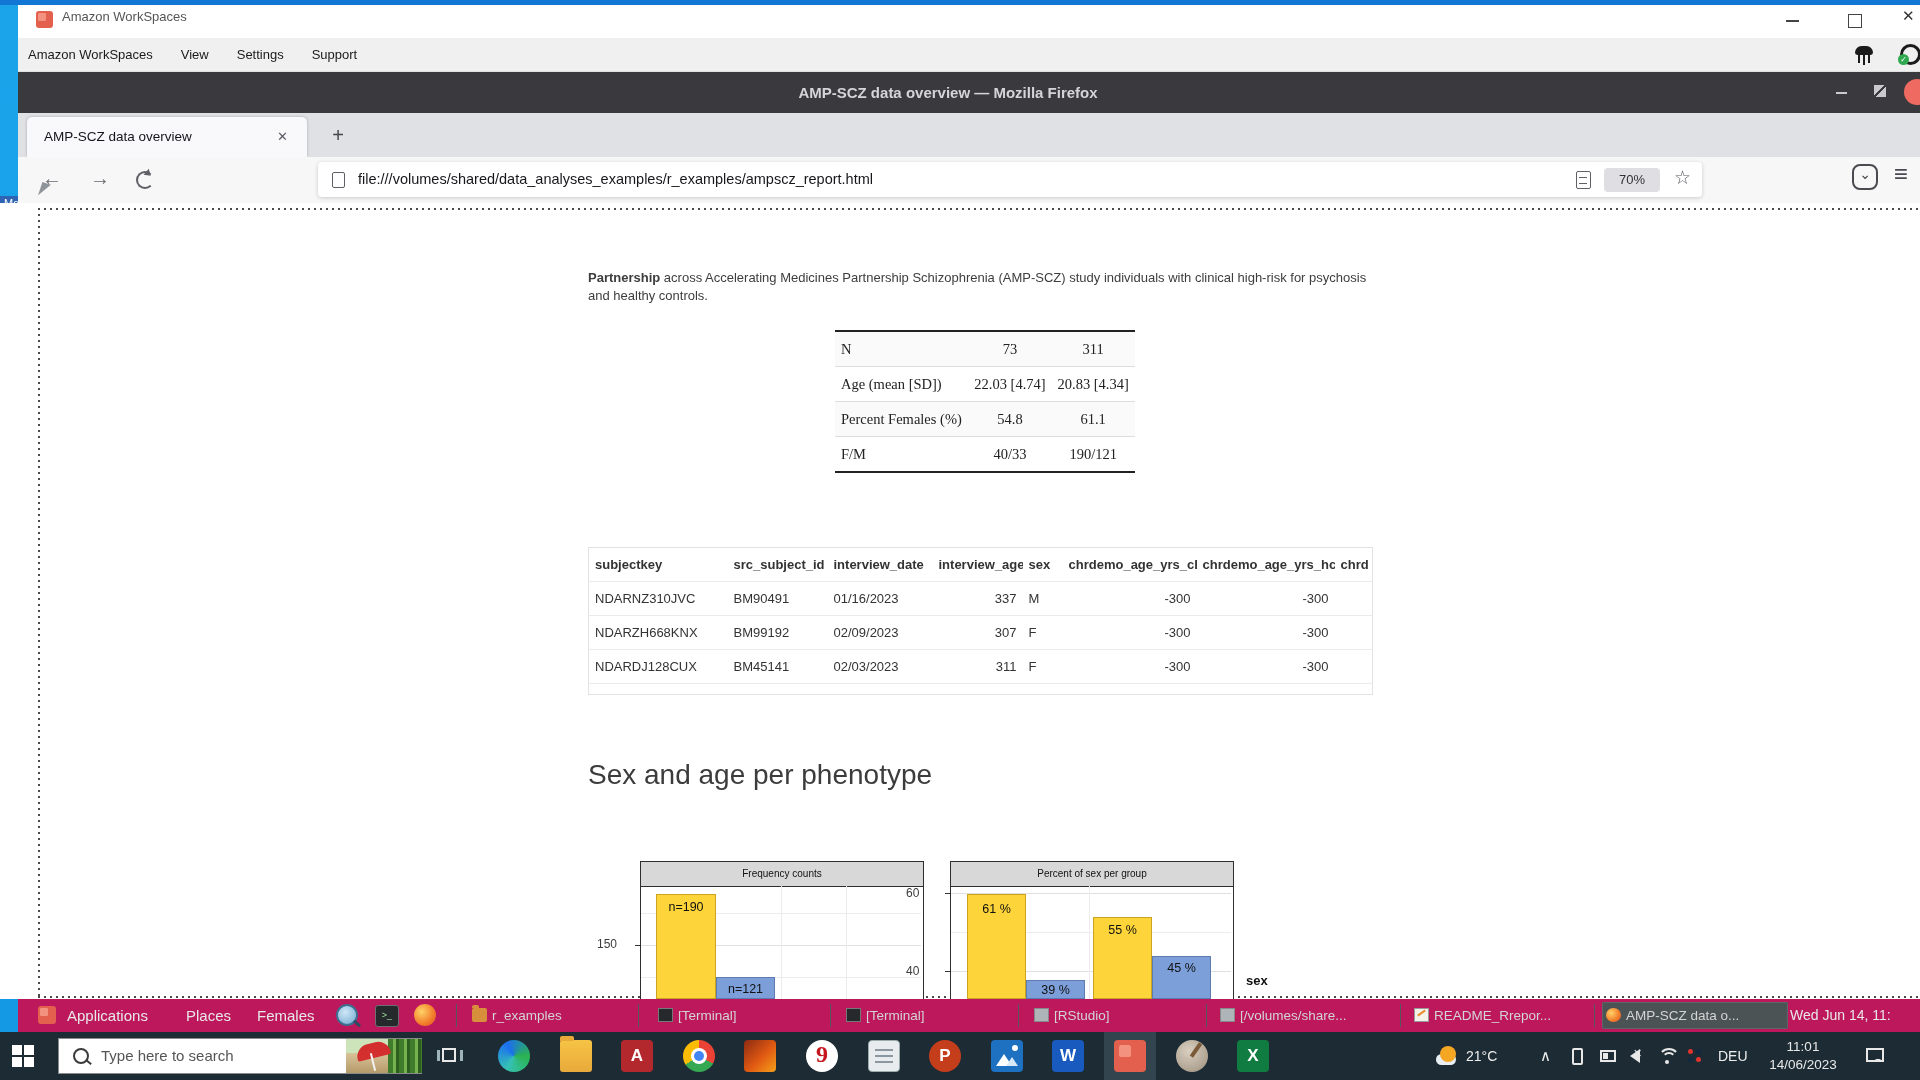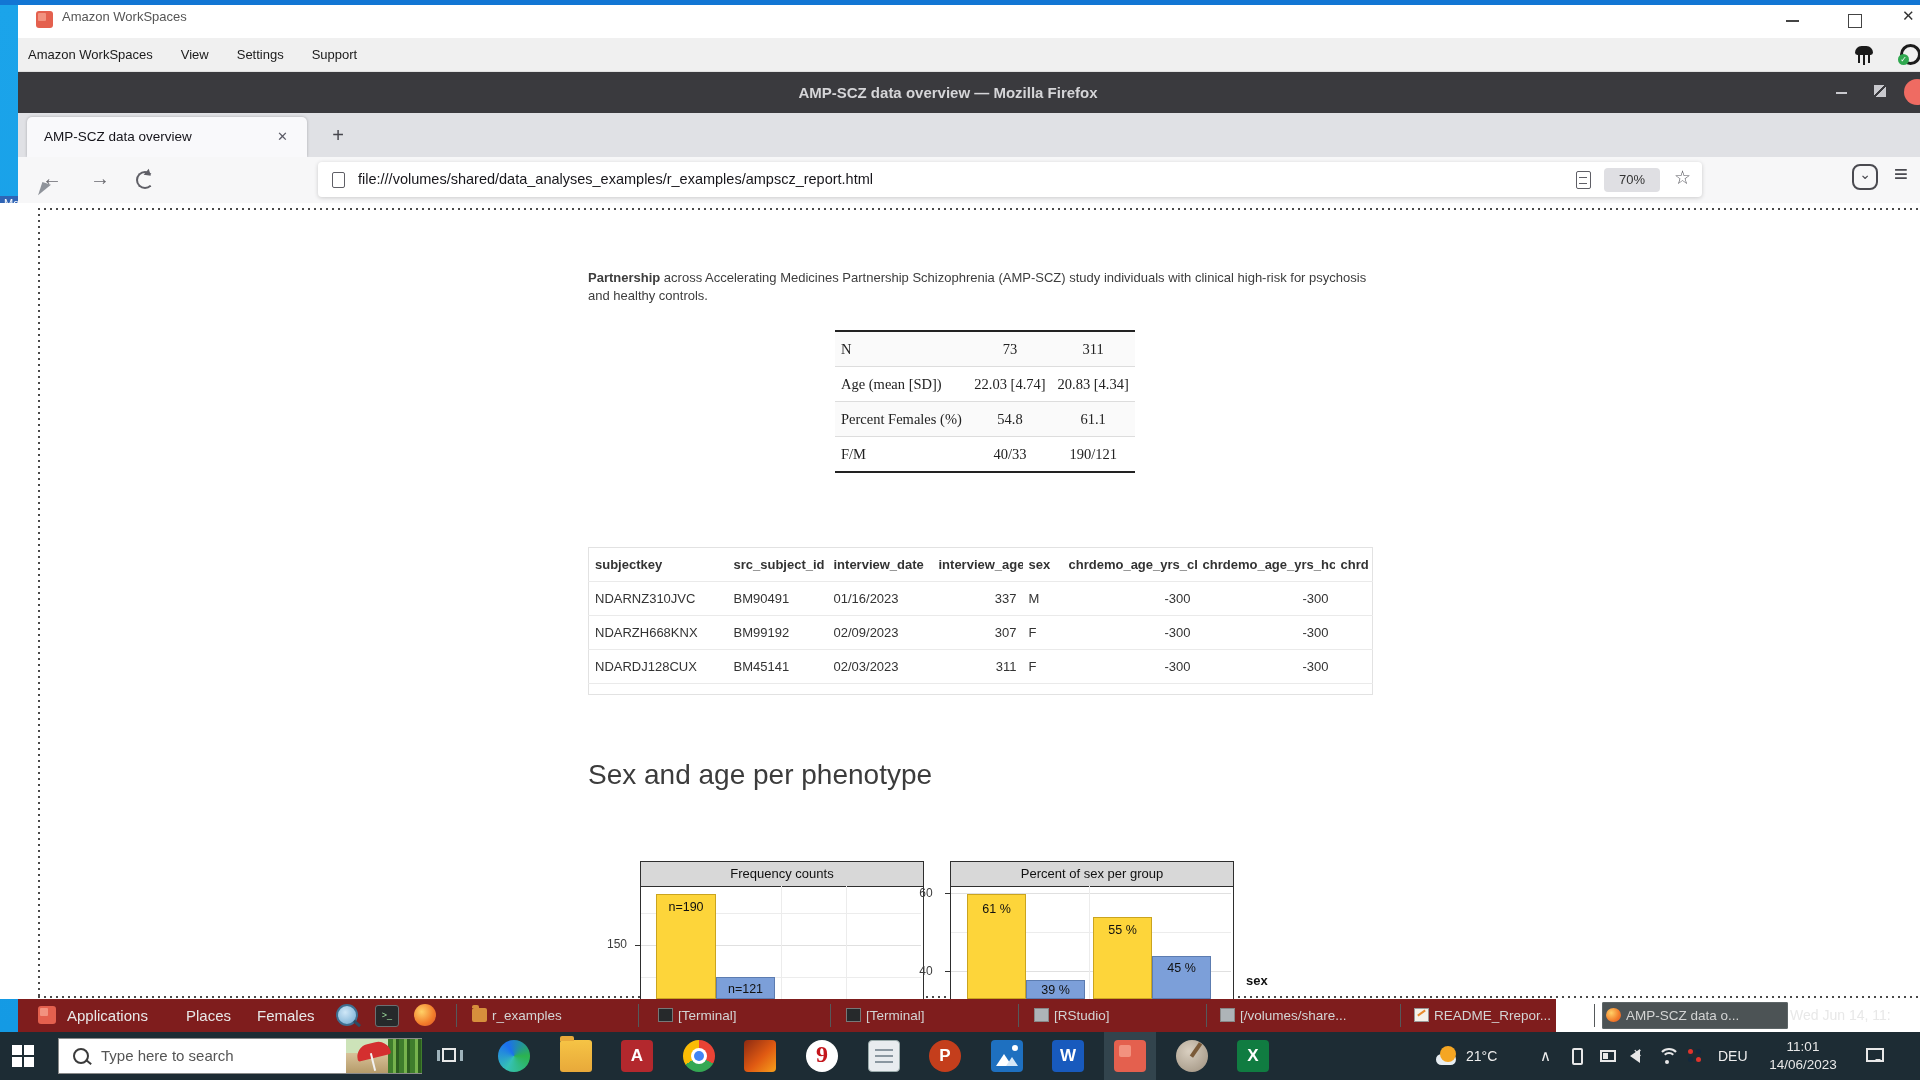--- a/index.html
+++ b/index.html
@@ -80,32 +80,32 @@
               border:1px solid #e2e2e2;background:#fff}
   #data-table th{font-weight:700;text-align:left;height:33px;padding:0 6px;white-space:nowrap;overflow:hidden}
   #data-table td{height:33px;border-top:1px solid #eaeaea;padding:0 6px;white-space:nowrap;overflow:hidden}
   #data-table .r{text-align:right}
   #data-table tr.stub td{height:10px}
   
   #sec-heading{left:588px;top:556px;font-size:28px;font-weight:400;color:#3c3c3c}
   
   .panel{border:1px solid #2e2e2e;border-bottom:none;background:#fff}
   .panel-hdr{position:absolute;left:0;top:0;right:0;height:24px;background:#d8d8d8;border-bottom:1px solid #2e2e2e;
-             text-align:center;line-height:24px;font-size:13px;color:#111}
+             text-align:center;line-height:24px;font-size:10px;color:#111}
   #panel-left{left:640px;top:658px;width:282px;height:138px}
   #panel-right{left:950px;top:658px;width:282px;height:138px}
   .grid-h{position:absolute;height:1px;background:#ececec}
   .grid-v{position:absolute;width:1px;background:#ececec}
   .bar{position:absolute}
   .bar-label{position:absolute;font-size:12.5px;color:#111;text-align:center;z-index:3}
-  .ytick{position:absolute;width:40px;text-align:center;font-size:12px;color:#3c3c3c}
+  .ytick{position:absolute;width:40px;text-align:left;font-size:12px;color:#3c3c3c}
   .tickmark{position:absolute;width:5px;height:1px;background:#333}
   #legend-sex{left:1246px;top:770px;font-size:13px;font-weight:700;color:#111}
   
-  #linuxbar{left:18px;top:999px;width:1538px;height:33px;background:#7f1d1d;color:#e8e8e8;font-size:15px}
+  #linuxbar{left:18px;top:999px;width:1902px;height:33px;background:#be185d;color:#e8e8e8;font-size:15px}
   #lx-logo{left:20px;top:7px;width:18px;height:18px;background:#e4604e;border-radius:3px}
   #lx-logo:before{content:"";position:absolute;left:2px;top:2px;width:8px;height:8px;background:#f2927f;border-radius:1px}
   .lx-menu{top:0;height:33px;line-height:33px}
   #lx-m0{left:49px}#lx-m1{left:168px}#lx-m2{left:239px}
   #lx-search{left:318px;top:5px;width:22px;height:22px;border-radius:50%;background:radial-gradient(circle at 40% 35%,#cfe7f7,#6fa8cf);border:2px solid #3e6e90;box-sizing:border-box}
   #lx-search:after{content:"";position:absolute;left:15px;top:16px;width:8px;height:3px;background:#2c4d63;transform:rotate(40deg)}
   #lx-term{left:357px;top:6px;width:22px;height:20px;background:#26292b;border:1px solid #6b6f72;border-radius:3px;color:#9fe09f;font-size:9px;line-height:18px;text-align:center}
   #lx-ff{left:396px;top:5px;width:22px;height:22px;border-radius:50%;background:radial-gradient(circle at 35% 35%,#ffd167,#f27c2a 60%,#d9522a)}
   .lx-win{top:3px;height:27px;border-radius:2px;color:#d3d4d4;font-size:13.5px;line-height:27px;white-space:nowrap;overflow:hidden}
   .lx-win .wlabel{position:absolute;left:24px;top:0;right:2px;overflow:hidden;white-space:nowrap}

